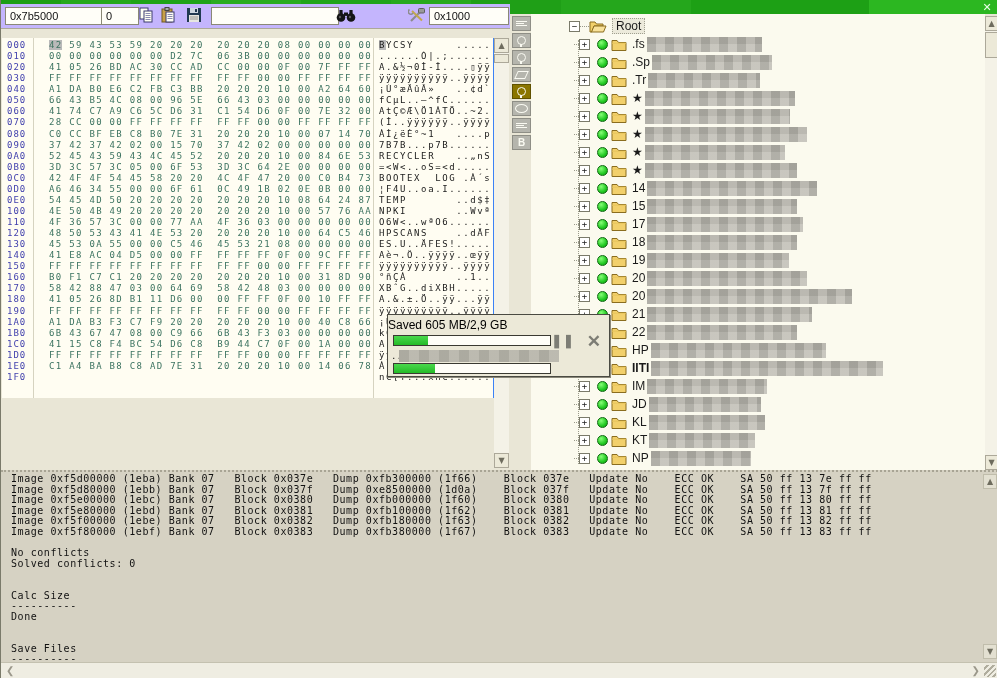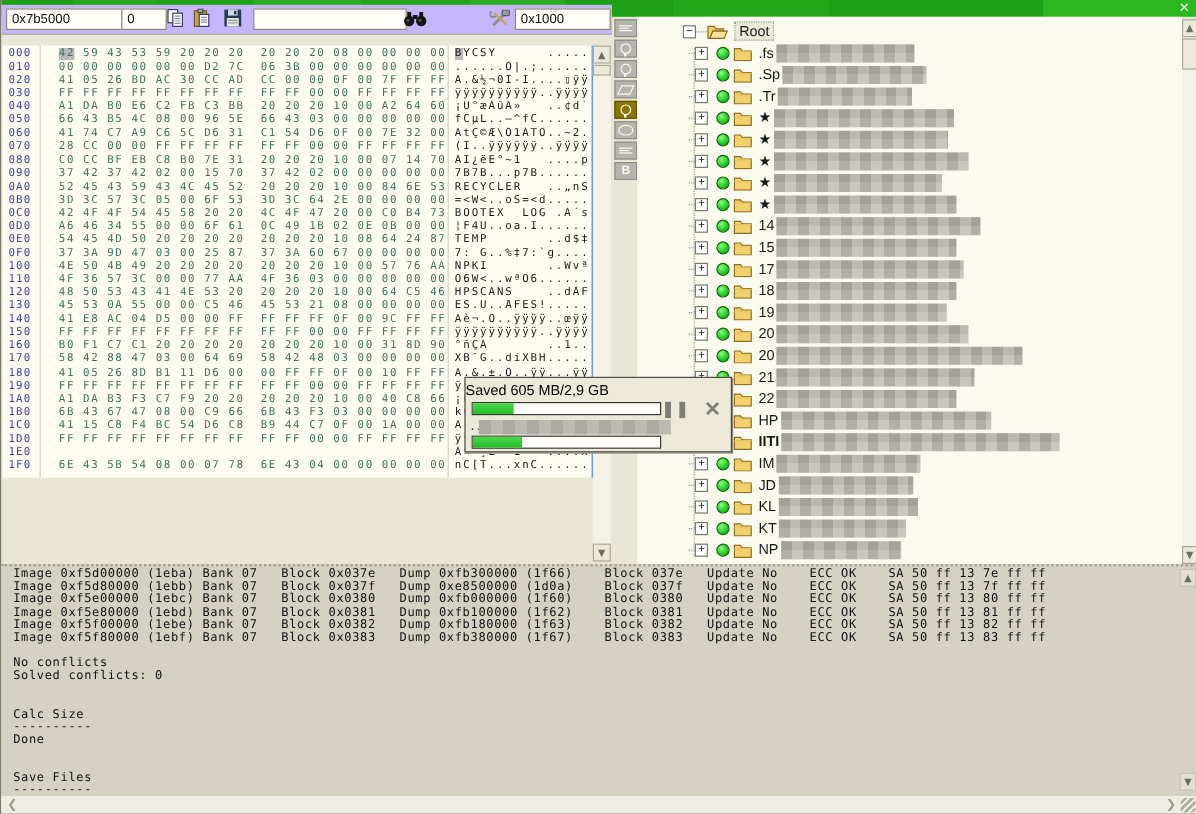--- a/index.html
+++ b/index.html
@@ -153,37 +153,36 @@
         <div class="hexrow"><span class="addr">050</span><span class="bytes">66 43 B5 4C 08 00 96 5E  66 43 03 00 00 00 00 00</span><span class="ascii">fCµL..–^fC......</span></div>
         <div class="hexrow"><span class="addr">060</span><span class="bytes">41 74 C7 A9 C6 5C D6 31  C1 54 D6 0F 00 7E 32 00</span><span class="ascii">AtÇ©Æ\Ö1ÁTÖ..~2.</span></div>
         <div class="hexrow"><span class="addr">070</span><span class="bytes">28 CC 00 00 FF FF FF FF  FF FF 00 00 FF FF FF FF</span><span class="ascii">(Ì..ÿÿÿÿÿÿ..ÿÿÿÿ</span></div>
         <div class="hexrow"><span class="addr">080</span><span class="bytes">C0 CC BF EB C8 B0 7E 31  20 20 20 10 00 07 14 70</span><span class="ascii">ÀÌ¿ëÈ°~1   ....p</span></div>
         <div class="hexrow"><span class="addr">090</span><span class="bytes">37 42 37 42 02 00 15 70  37 42 02 00 00 00 00 00</span><span class="ascii">7B7B...p7B......</span></div>
         <div class="hexrow"><span class="addr">0A0</span><span class="bytes">52 45 43 59 43 4C 45 52  20 20 20 10 00 84 6E 53</span><span class="ascii">RECYCLER   ..„nS</span></div>
         <div class="hexrow"><span class="addr">0B0</span><span class="bytes">3D 3C 57 3C 05 00 6F 53  3D 3C 64 2E 00 00 00 00</span><span class="ascii">=&lt;W&lt;..oS=&lt;d.....</span></div>
         <div class="hexrow"><span class="addr">0C0</span><span class="bytes">42 4F 4F 54 45 58 20 20  4C 4F 47 20 00 C0 B4 73</span><span class="ascii">BOOTEX  LOG .À´s</span></div>
         <div class="hexrow"><span class="addr">0D0</span><span class="bytes">A6 46 34 55 00 00 6F 61  0C 49 1B 02 0E 0B 00 00</span><span class="ascii">¦F4U..oa.I......</span></div>
         <div class="hexrow"><span class="addr">0E0</span><span class="bytes">54 45 4D 50 20 20 20 20  20 20 20 10 08 64 24 87</span><span class="ascii">TEMP       ..d$‡</span></div>
-        <div class="hexrow"><span class="addr">0F0</span><span class="bytes">37 3A 9D 47 03 00 25 87  37 3A 60 67 00 00 00 00</span><span class="ascii">7: G..%‡7:`g....</span></div>
         <div class="hexrow"><span class="addr">100</span><span class="bytes">4E 50 4B 49 20 20 20 20  20 20 20 10 00 57 76 AA</span><span class="ascii">NPKI       ..Wvª</span></div>
         <div class="hexrow"><span class="addr">110</span><span class="bytes">4F 36 57 3C 00 00 77 AA  4F 36 03 00 00 00 00 00</span><span class="ascii">O6W&lt;..wªO6......</span></div>
         <div class="hexrow"><span class="addr">120</span><span class="bytes">48 50 53 43 41 4E 53 20  20 20 20 10 00 64 C5 46</span><span class="ascii">HPSCANS    ..dÅF</span></div>
         <div class="hexrow"><span class="addr">130</span><span class="bytes">45 53 0A 55 00 00 C5 46  45 53 21 08 00 00 00 00</span><span class="ascii">ES.U..ÅFES!.....</span></div>
         <div class="hexrow"><span class="addr">140</span><span class="bytes">41 E8 AC 04 D5 00 00 FF  FF FF FF 0F 00 9C FF FF</span><span class="ascii">Aè¬.Õ..ÿÿÿÿ..œÿÿ</span></div>
         <div class="hexrow"><span class="addr">150</span><span class="bytes">FF FF FF FF FF FF FF FF  FF FF 00 00 FF FF FF FF</span><span class="ascii">ÿÿÿÿÿÿÿÿÿÿ..ÿÿÿÿ</span></div>
         <div class="hexrow"><span class="addr">160</span><span class="bytes">B0 F1 C7 C1 20 20 20 20  20 20 20 10 00 31 8D 90</span><span class="ascii">°ñÇÁ       ..1..</span></div>
         <div class="hexrow"><span class="addr">170</span><span class="bytes">58 42 88 47 03 00 64 69  58 42 48 03 00 00 00 00</span><span class="ascii">XBˆG..diXBH.....</span></div>
         <div class="hexrow"><span class="addr">180</span><span class="bytes">41 05 26 8D B1 11 D6 00  00 FF FF 0F 00 10 FF FF</span><span class="ascii">A.&amp;.±.Ö..ÿÿ...ÿÿ</span></div>
         <div class="hexrow"><span class="addr">190</span><span class="bytes">FF FF FF FF FF FF FF FF  FF FF 00 00 FF FF FF FF</span><span class="ascii">ÿÿÿÿÿÿÿÿÿÿ..ÿÿÿÿ</span></div>
         <div class="hexrow"><span class="addr">1A0</span><span class="bytes">A1 DA B3 F3 C7 F9 20 20  20 20 20 10 00 40 C8 66</span><span class="ascii">¡Ú³óÇù     ..@Èf</span></div>
         <div class="hexrow"><span class="addr">1B0</span><span class="bytes">6B 43 67 47 08 00 C9 66  6B 43 F3 03 00 00 00 00</span><span class="ascii">kCgG..ÉfkCó.....</span></div>
         <div class="hexrow"><span class="addr">1C0</span><span class="bytes">41 15 C8 F4 BC 54 D6 C8  B9 44 C7 0F 00 1A 00 00</span><span class="ascii">A.Èô¼TÖÈ¹DÇ.....</span></div>
         <div class="hexrow"><span class="addr">1D0</span><span class="bytes">FF FF FF FF FF FF FF FF  FF FF 00 00 FF FF FF FF</span><span class="ascii">ÿÿÿÿÿÿÿÿÿÿ..ÿÿÿÿ</span></div>
-        <div class="hexrow"><span class="addr">1E0</span><span class="ascii">Á¤º¸È-~1   ....x</span></div>
-        <div class="hexrow"><span class="addr">1F0</span><span class="bytes">6E 43 5B 54 08 00 07 78  6E 43 04 00 00 00 00 00</span><span class="ascii">nC[T...xnC......</span></div>
+        <div class="hexrow"><span class="addr">1E0</span><span class="bytes">C1 A4 BA B8 C8 AD 7E 31  20 20 20 10 00 14 06 78</span><span class="ascii">Á¤º¸È-~1   ....x</span></div>
+        <div class="hexrow"><span class="addr">1F0</span><span class="ascii">nC[T...xnC......</span></div>
       </div>
   </div>
   <div id="addr-sep"></div>
   <div id="ascii-sep"></div>
 
   <div class="sb-track" style="left:493px;top:38px;width:15px;height:430px;"></div>
   <div class="sb-btn" style="left:493px;top:38px;">▲</div>
   <div class="sb-thumb" style="left:493px;top:54px;width:15px;height:9px;"></div>
   <div class="sb-btn" style="left:493px;top:453px;">▼</div>
 

